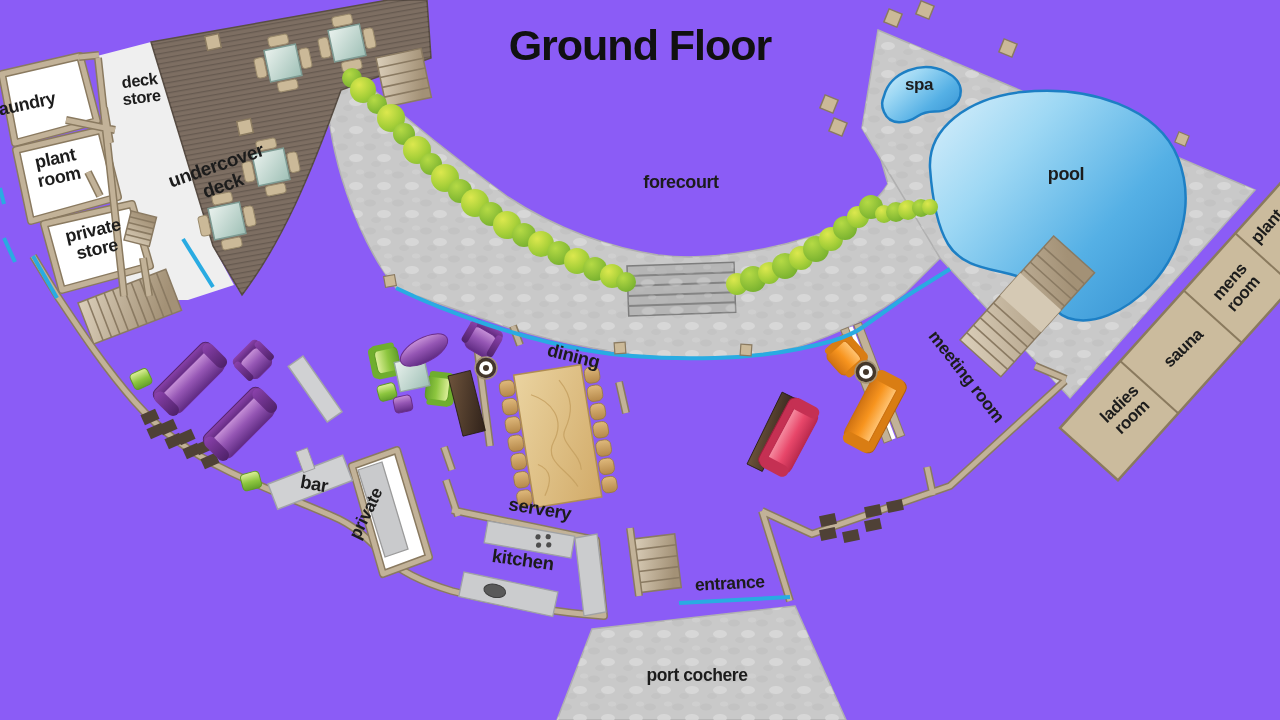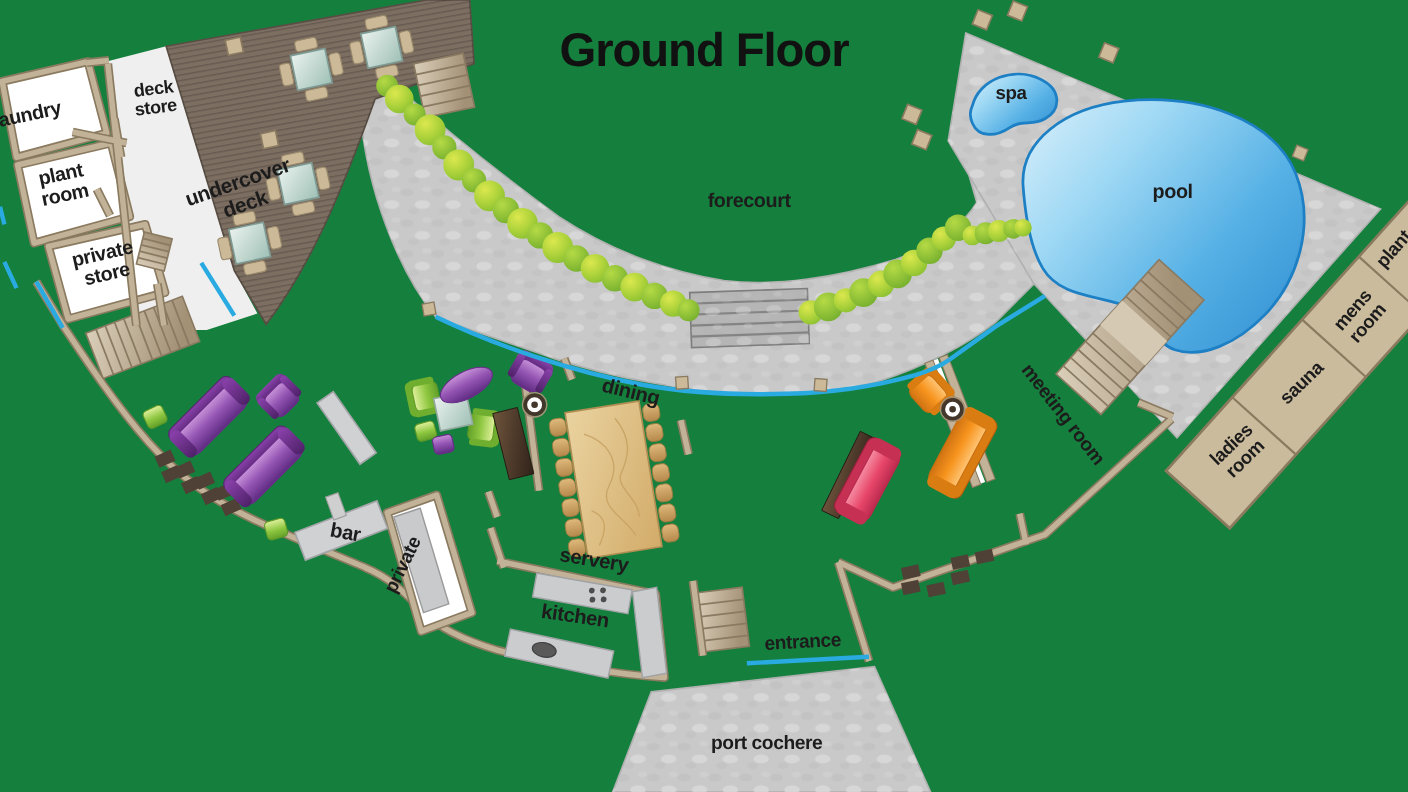--- a/index.html
+++ b/index.html
@@ -1,16 +1,16 @@
 <!DOCTYPE html>
 <html><head>
 <meta charset="utf-8">
 <style>
   html,body{margin:0;padding:0;background:#fff}
-  .stage{width:1280px;height:720px;position:relative;overflow:hidden;background:#15803d}
+  .stage{width:1280px;height:720px;position:relative;overflow:hidden;background:#8b5cf6}
   svg{display:block}
   .lbl{font-family:"Liberation Sans","DejaVu Sans",sans-serif;font-weight:bold;fill:#1c1c1c;letter-spacing:-0.4px}
   .ttl{font-family:"Liberation Sans","DejaVu Sans",sans-serif;font-weight:bold;fill:#111;letter-spacing:-1px}
   .wD{fill:none;stroke:#8a7a60;stroke-width:8;stroke-linejoin:round;stroke-linecap:butt}
   .wT{fill:none;stroke:#c2b298;stroke-width:5;stroke-linejoin:round;stroke-linecap:butt}
   .roomD{fill:#ffffff;stroke:#8a7a60;stroke-width:8;stroke-linejoin:round}
   .roomT{fill:none;stroke:#c2b298;stroke-width:5;stroke-linejoin:round}
   .stone{fill:#c9c9c9;stroke:#b0b0b0;stroke-width:1.5}
   .stoneTx{fill:url(#speck);stroke:none}
   .stepline{stroke:#8a7a62;stroke-width:1.6}

